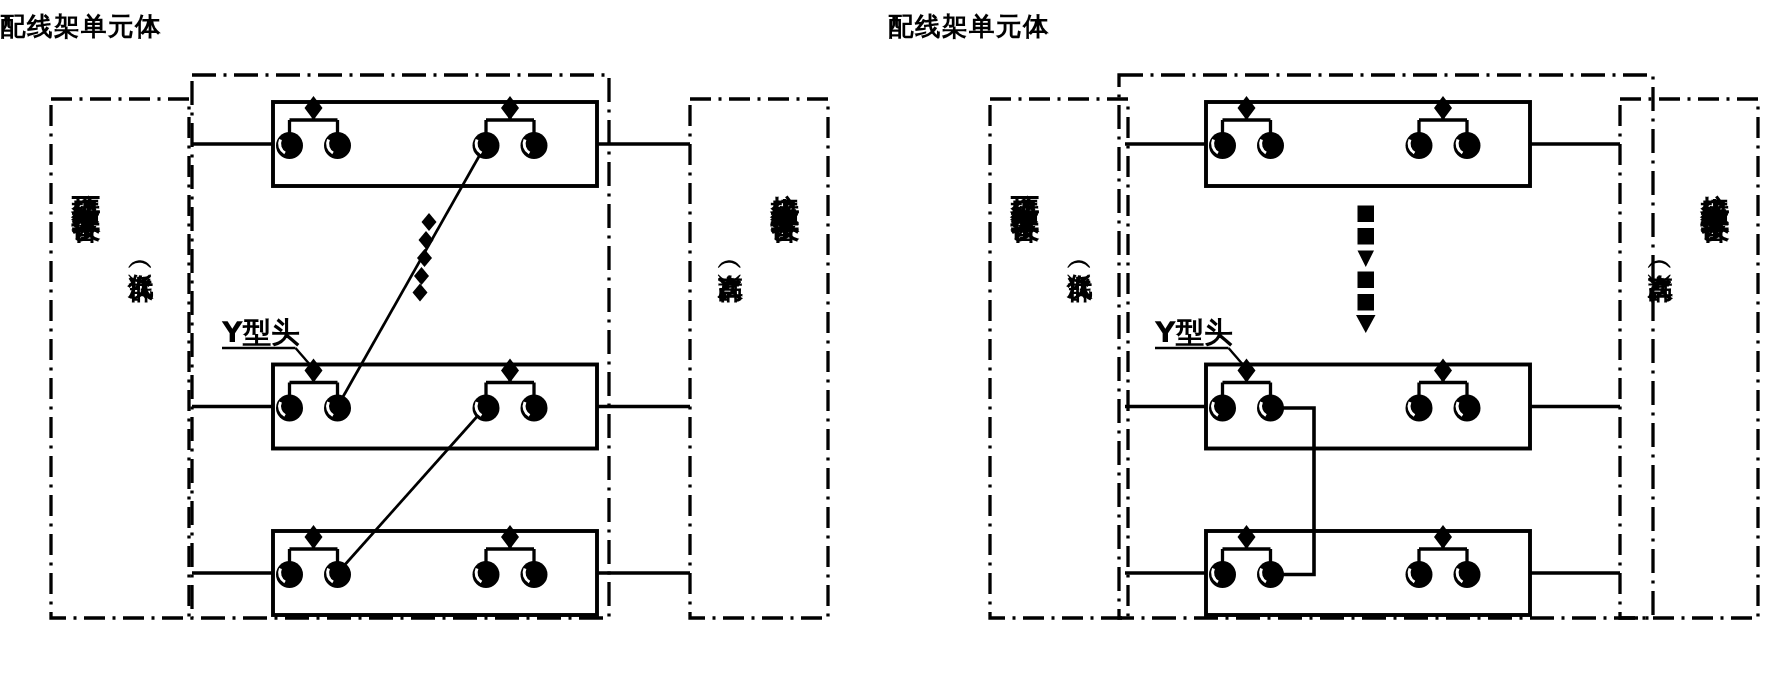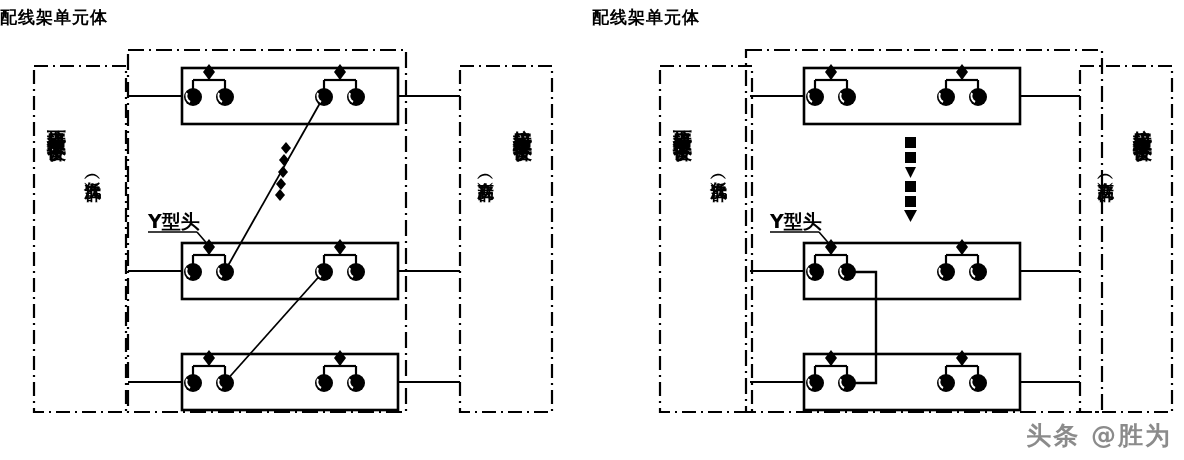--- a/index.html
+++ b/index.html
@@ -359,15 +359,14 @@
 
     <div class="vlabel" style="left:81px; top:114px;">接下行口数字设备</div>
     <div class="vlabel sub" style="left:118px; top:168px;">（低次群）</div>
 
     <div class="vlabel" style="left:541px; top:114px;">接上行口数字设备</div>
     <div class="vlabel sub" style="left:505px; top:168px;">（高次群）</div>
 
     <div class="ylabel" style="left:178px; top:209px;">Y型头</div>
   </div>
 
-  <div class="watermark">头条 @胜为</div>
 
 </div>
 
 </body></html>

